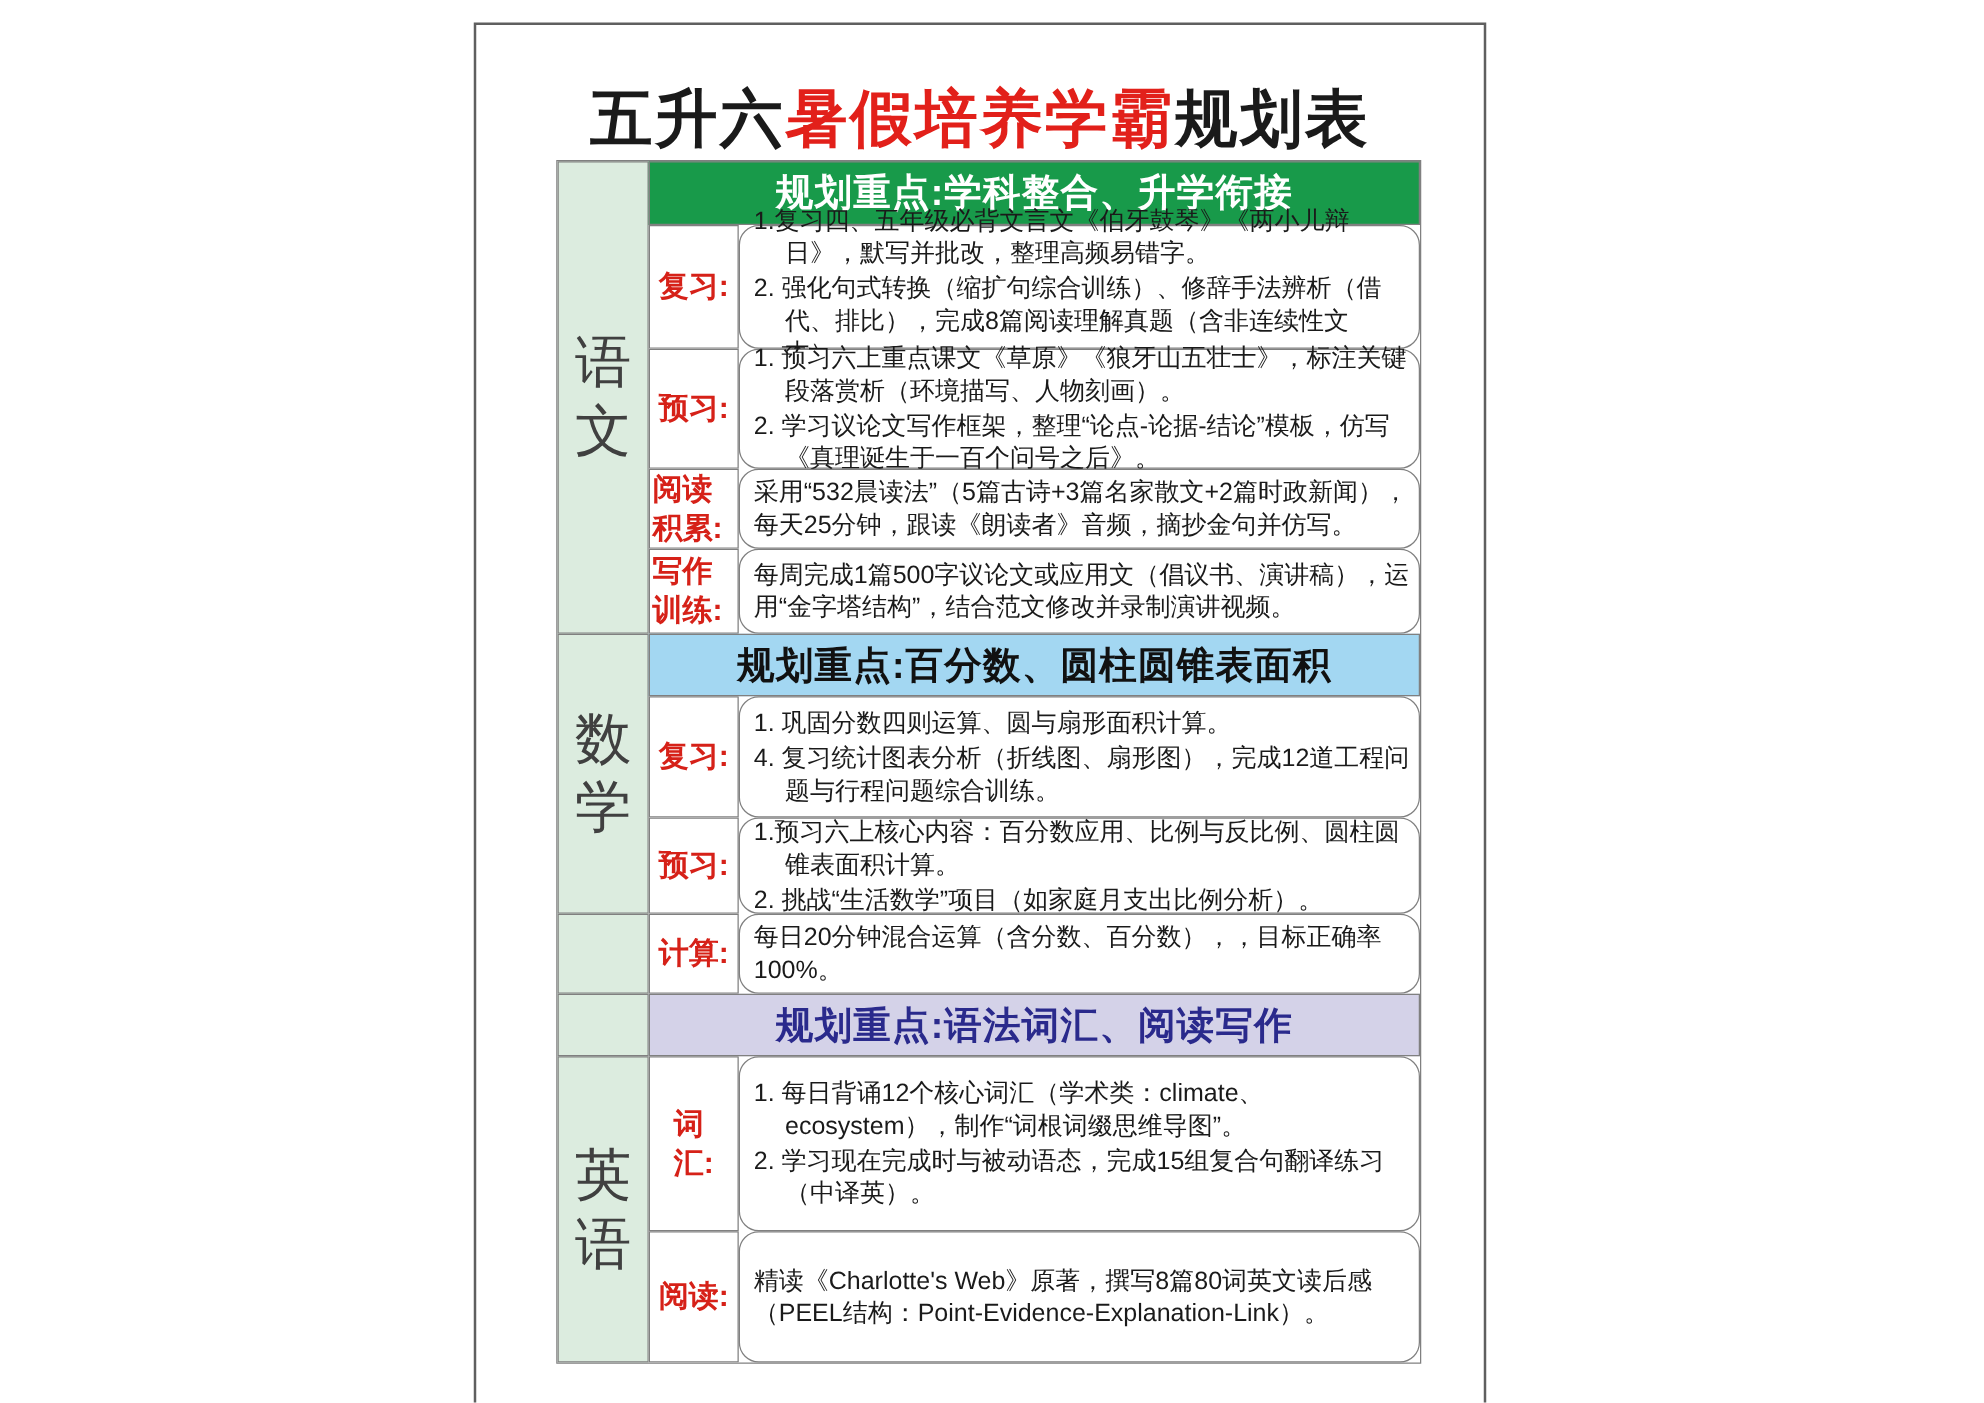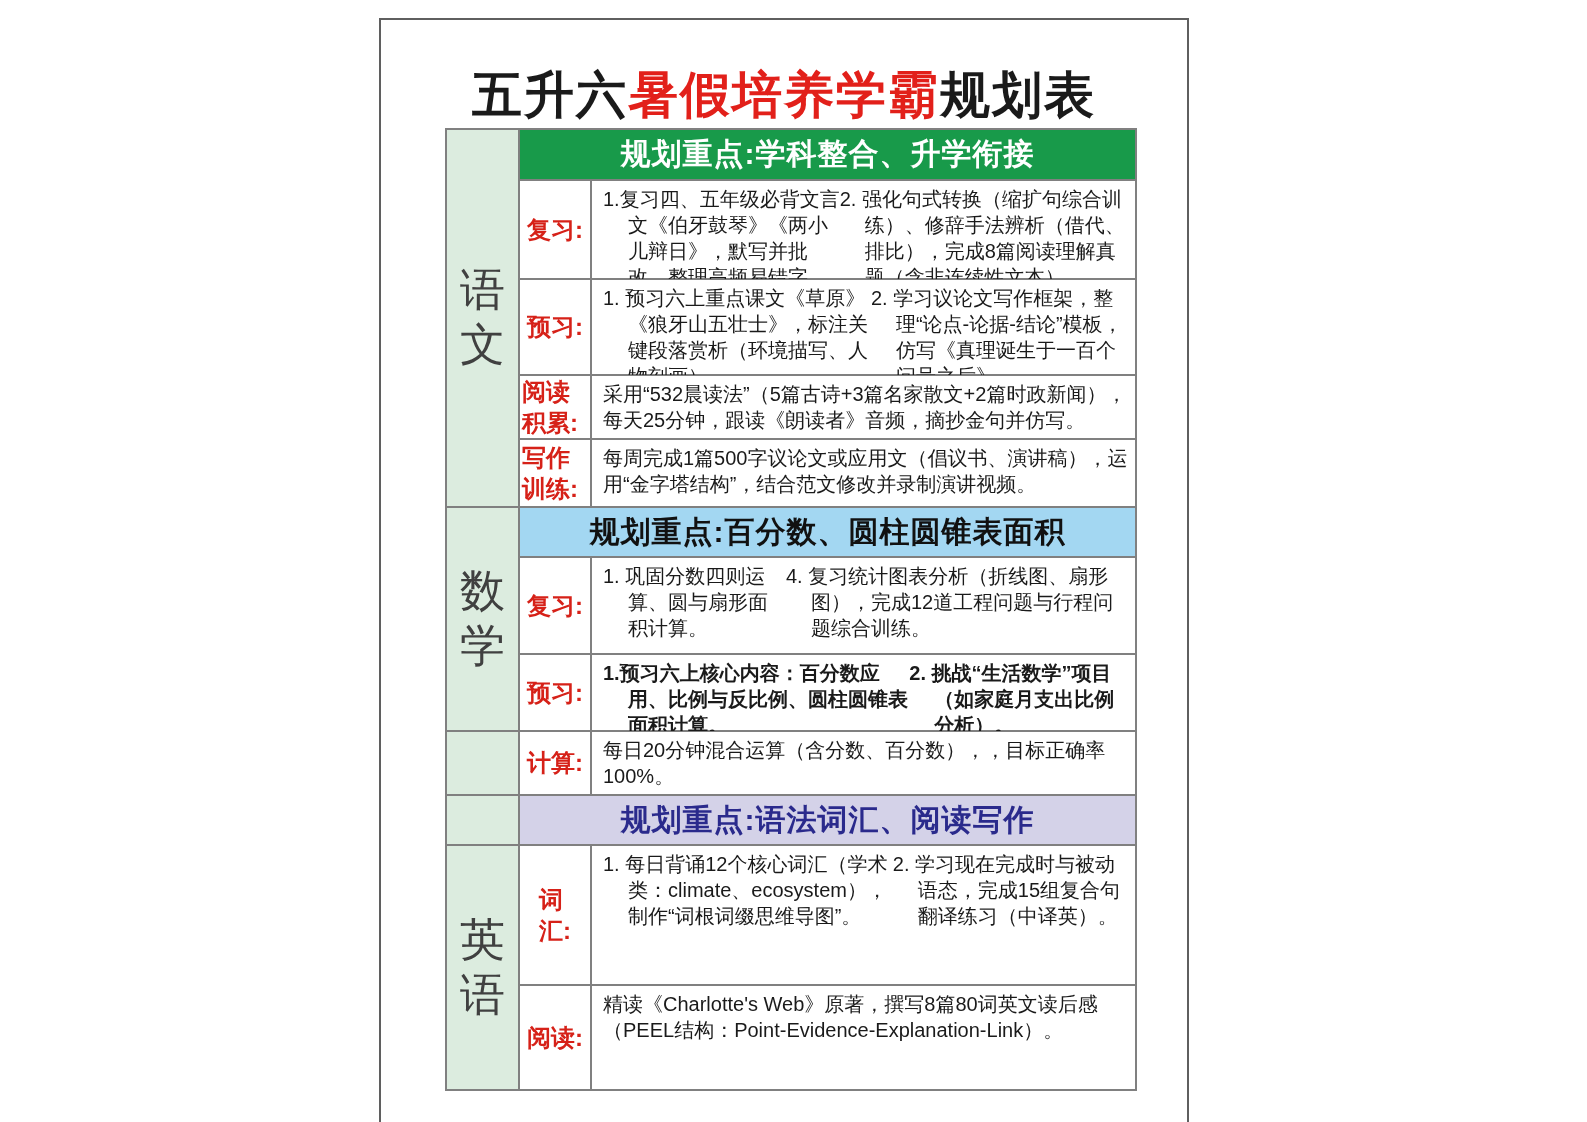--- a/index.html
+++ b/index.html
@@ -43,22 +43,22 @@
   }
   .banner-green{background:#189a4a;color:#ffffff;}
   .banner-blue{background:#a3d7f2;color:#111111;}
   .banner-purple{background:#d4d2e8;color:#2a2a8c;}
   .label-cell{
     background:#ffffff;display:flex;align-items:center;justify-content:center;
     font-size:24px;font-weight:bold;color:#d62118;line-height:1.3;
     text-align:left;padding:0 2px;
   }
   .content-cell{
-    background:#ffffff;display:flex;flex-direction:row;justify-content:center;
-    padding:4px 6px 4px 11px;font-size:20px;line-height:1.3;
+    background:#ffffff;display:flex;flex-direction:column;justify-content:center;
+    padding:4px 6px 4px 11px;font-size:20px;line-height:1.3;border-radius:16px;
   }
   .item{margin:1px 0;}
   .item.num{padding-left:1.25em;text-indent:-1.25em;}
 </style>
 </head>
 <body>
 
 <div class="page-frame">
 
   <div class="title">
@@ -103,21 +103,21 @@
       <div class="cell subject-cell" style="grid-area:4/1/5/2;"></div>
       <div class="cell banner banner-blue" style="grid-area:1/2/2/4;">规划重点:百分数、圆柱圆锥表面积</div>
 
       <div class="cell label-cell" style="grid-area:2/2/3/3;">复习:</div>
       <div class="cell content-cell" style="grid-area:2/3/3/4;padding-left:11px;">
         <div class="item num">1. 巩固分数四则运算、圆与扇形面积计算。</div>
         <div class="item num">4. 复习统计图表分析（折线图、扇形图），完成12道工程问题与行程问题综合训练。</div>
       </div>
 
       <div class="cell label-cell" style="grid-area:3/2/4/3;">预习:</div>
-      <div class="cell content-cell" style="grid-area:3/3/4/4;font-weight:bold;">
+      <div class="cell content-cell" style="grid-area:3/3/4/4;">
         <div class="item num">1.预习六上核心内容：百分数应用、比例与反比例、圆柱圆锥表面积计算。</div>
         <div class="item num">2. 挑战“生活数学”项目（如家庭月支出比例分析）。</div>
       </div>
 
       <div class="cell label-cell" style="grid-area:4/2/5/3;">计算:</div>
       <div class="cell content-cell" style="grid-area:4/3/5/4;">
         <div class="item">每日20分钟混合运算（含分数、百分数），，目标正确率100%。</div>
       </div>
     </div>
 

